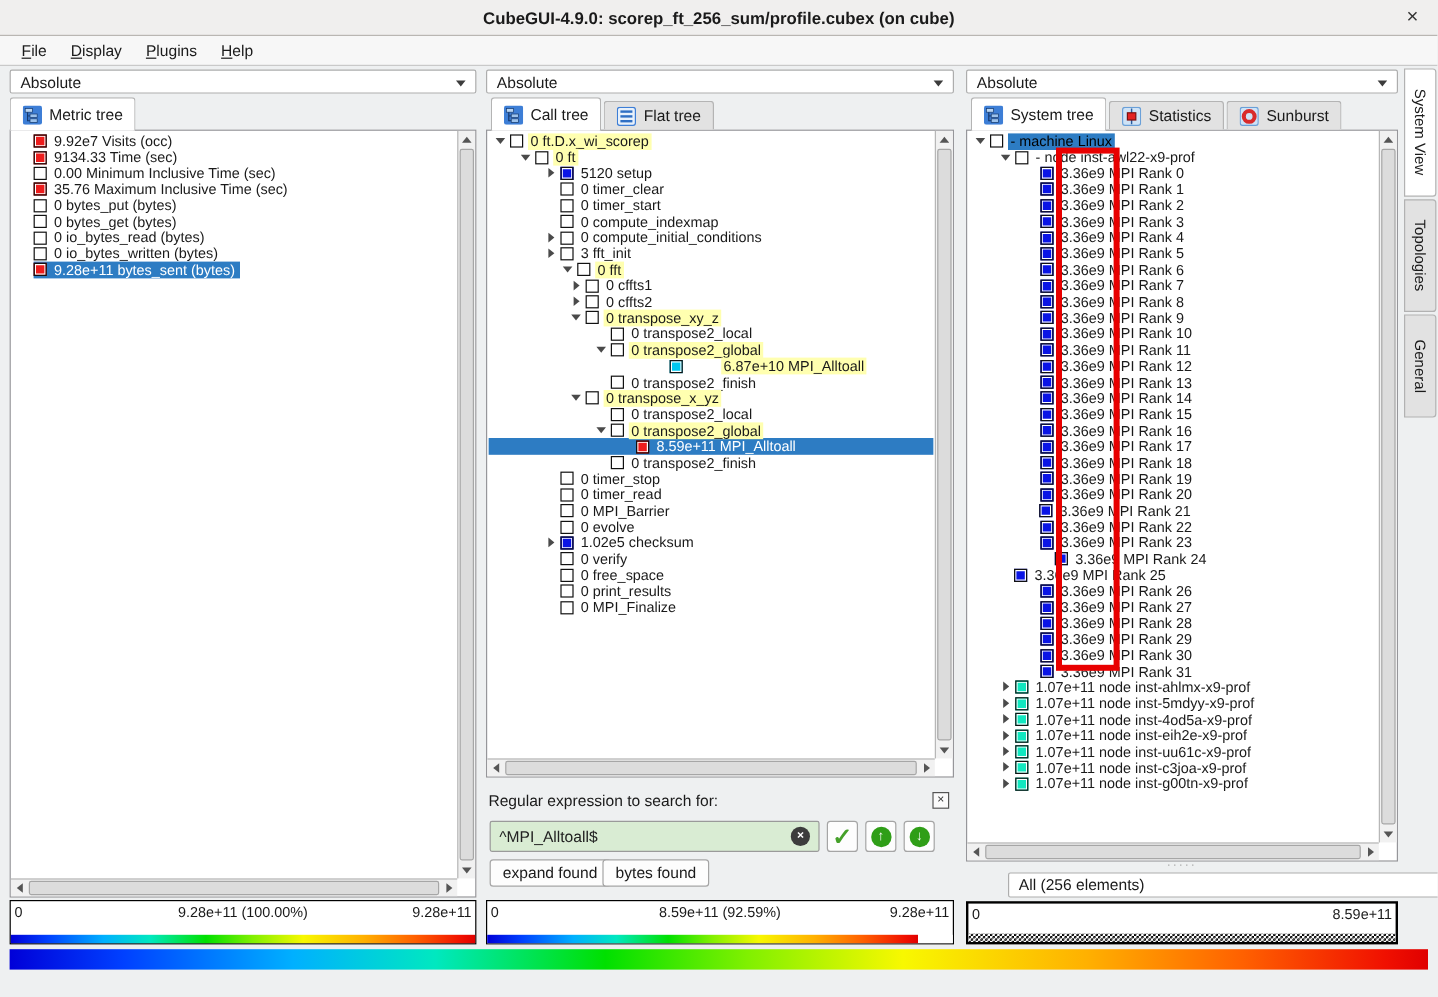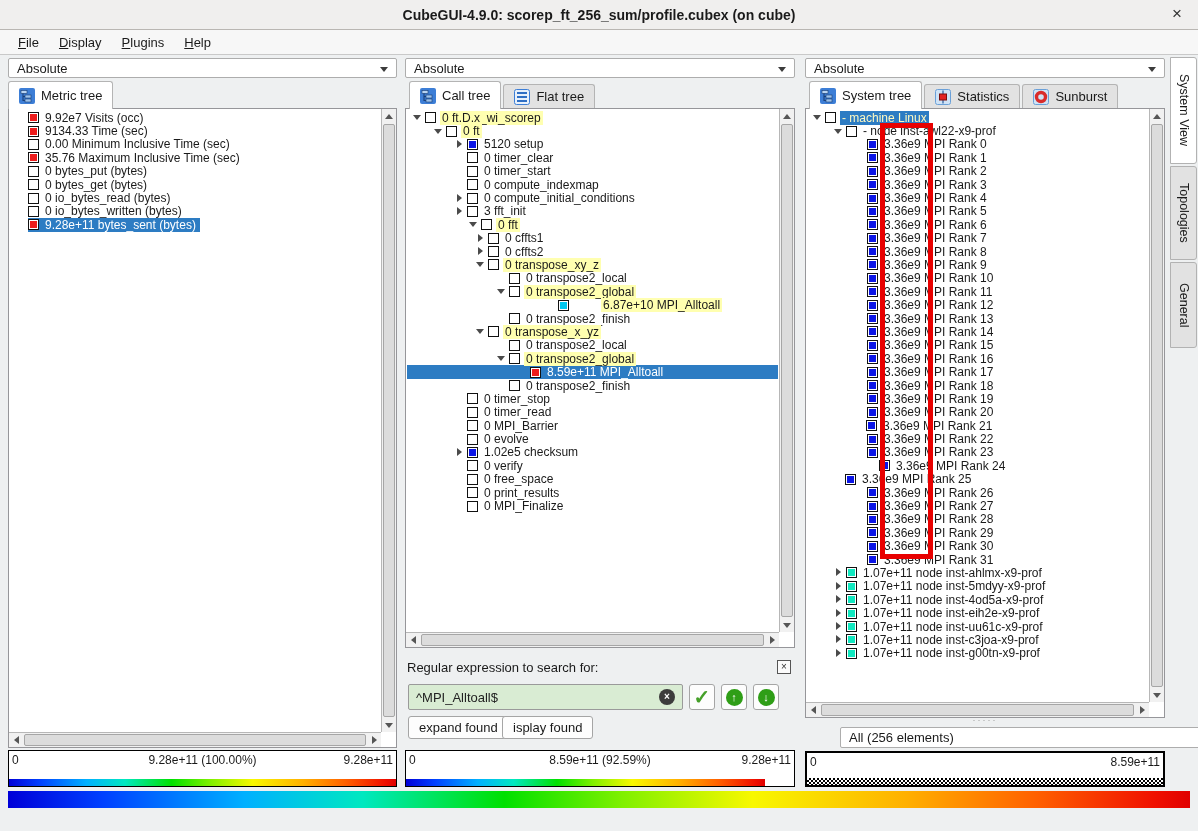--- a/index.html
+++ b/index.html
@@ -38,21 +38,21 @@
   .trow.selrow{background:#2d7cc3;color:#fff}
   .arr{width:14px;height:13px;position:relative;flex:none}
   .arr.v::after{content:"";position:absolute;left:2px;top:4px;
     border-left:4px solid transparent;border-right:4px solid transparent;border-top:5px solid #4a4a4a}
   .arr.r::after{content:"";position:absolute;left:4px;top:2px;
     border-top:4px solid transparent;border-bottom:4px solid transparent;border-left:5px solid #4a4a4a}
   .cbox{width:11px;height:11px;border:1px solid #111;margin-right:4px;flex:none;box-sizing:border-box;
     box-shadow:inset 0 0 0 1px #fff}
   .ttext{padding:0 2px}
   .hl-found{background:#ffffb0}
-  .hl-seltext{background:#2d7cc3;color:#fef9c3}
+  .hl-seltext{background:#2d7cc3;color:#000000}
   .bt{display:flex;align-items:center}
   .bt.sel{background:#2d7cc3;color:#fff;padding-right:2px}
 
   
   .vsb{position:absolute;right:0;top:0;bottom:15px;width:15px;background:#f1f1f1;border-left:1px solid #b7b7b7;box-sizing:border-box}
   .hsb{position:absolute;left:0;right:15px;bottom:0;height:15px;background:#f1f1f1;border-top:1px solid #b7b7b7;box-sizing:border-box}
   .sbtn{position:absolute;width:14px;height:14px}
   .tri{position:absolute;width:0;height:0}
   .tri.up{left:3px;top:5px;border-left:4px solid transparent;border-right:4px solid transparent;border-bottom:5px solid #555}
   .tri.down{left:3px;top:5px;border-left:4px solid transparent;border-right:4px solid transparent;border-top:5px solid #555}
@@ -680,21 +680,21 @@
 <input id="search-input" value="^MPI_Alltoall$" style="">
 <div id="clear-circle">×</div>
 <div class="sq-btn" id="btn-check">✓</div>
 <div class="sq-btn" style="left:721px">
     <span class="gcircle">↑</span>
   </div>
 <div class="sq-btn" style="left:753px">
     <span class="gcircle">↓</span>
   </div>
 <div class="txt-btn" style="left:408px">expand found</div>
-<div class="txt-btn" style="left:502px">isplay found</div>
+<div class="txt-btn" style="left:502px">bytes found</div>
 
 <div id="splitter-dots">·····</div>
 <div class="combo" id="all-combo">
   <span>All (256 elements)</span>
   <span class="caret"></span>
 </div>
 
 <div class="footer" style="left:8px;top:750px;width:389px;height:37px">
   <span class="fl">0</span>
   <span class="fm">9.28e+11 (100.00%)</span>

